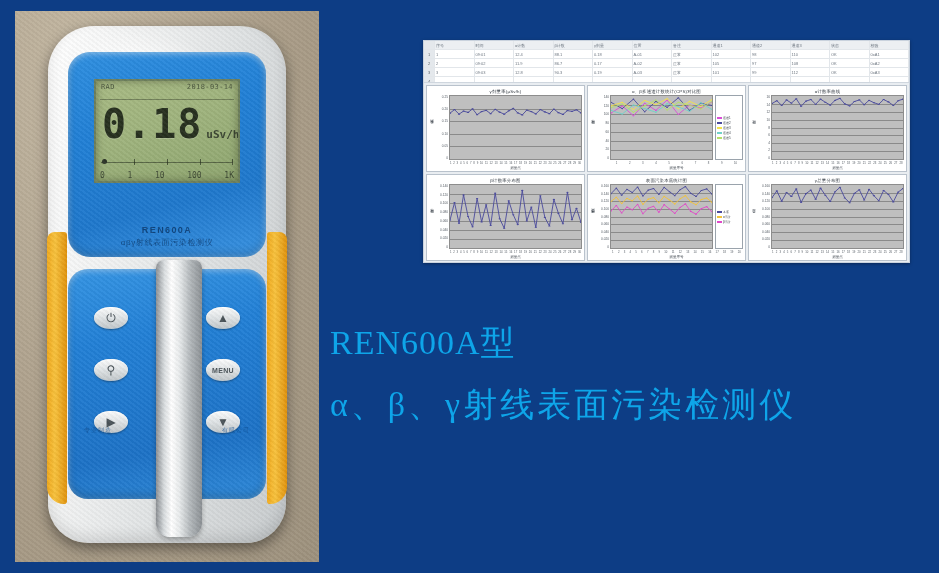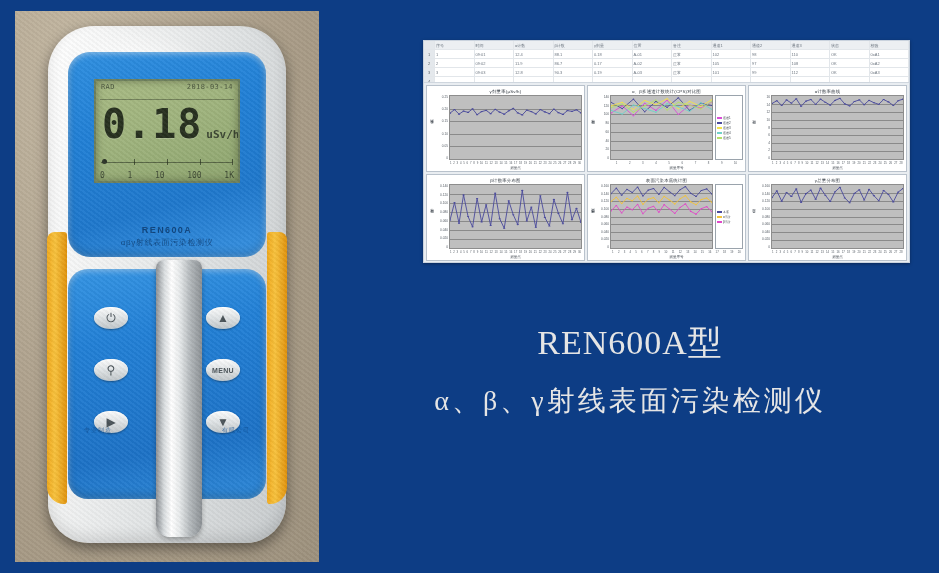--- a/index.html
+++ b/index.html
@@ -306,32 +306,32 @@
   }
   .x-axis-label{
     font-size:3.6px; color:#444b53; text-align:center; margin-left:20px; padding-top:1px;
   }
 
   
   .title-block{
     position:absolute;
     left: 330px; top: 320px;
     width: 600px;
-    color:#e5e5e5;
-    text-align:center;
+    color:#0ea5e9;
+    text-align:left;
   }
   .title-line1{
     font-family:"Liberation Serif", serif;
     font-size:34px;
     letter-spacing:1px;
     margin-bottom:16px;
   }
   .title-line2{
     font-family:"Liberation Serif", serif;
-    font-size:28px;
+    font-size:34px;
     letter-spacing:3px;
   }
 </style>
 </head>
 <body>
 
 <div id="stage">
 
   <div class="photo">
     <div class="device">

